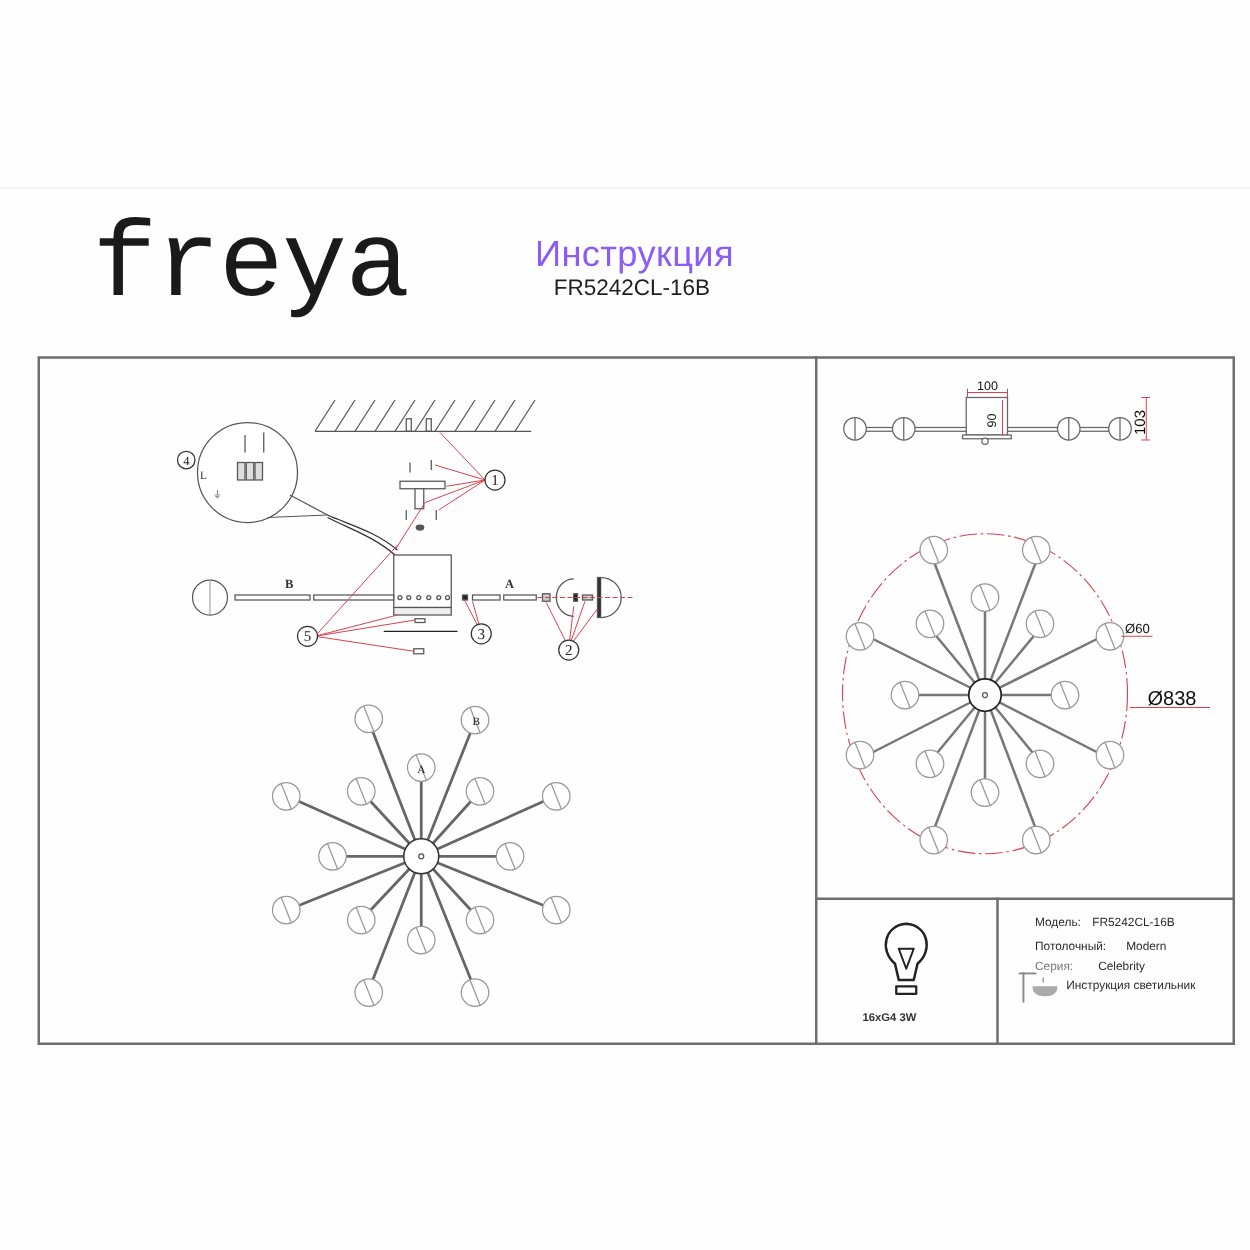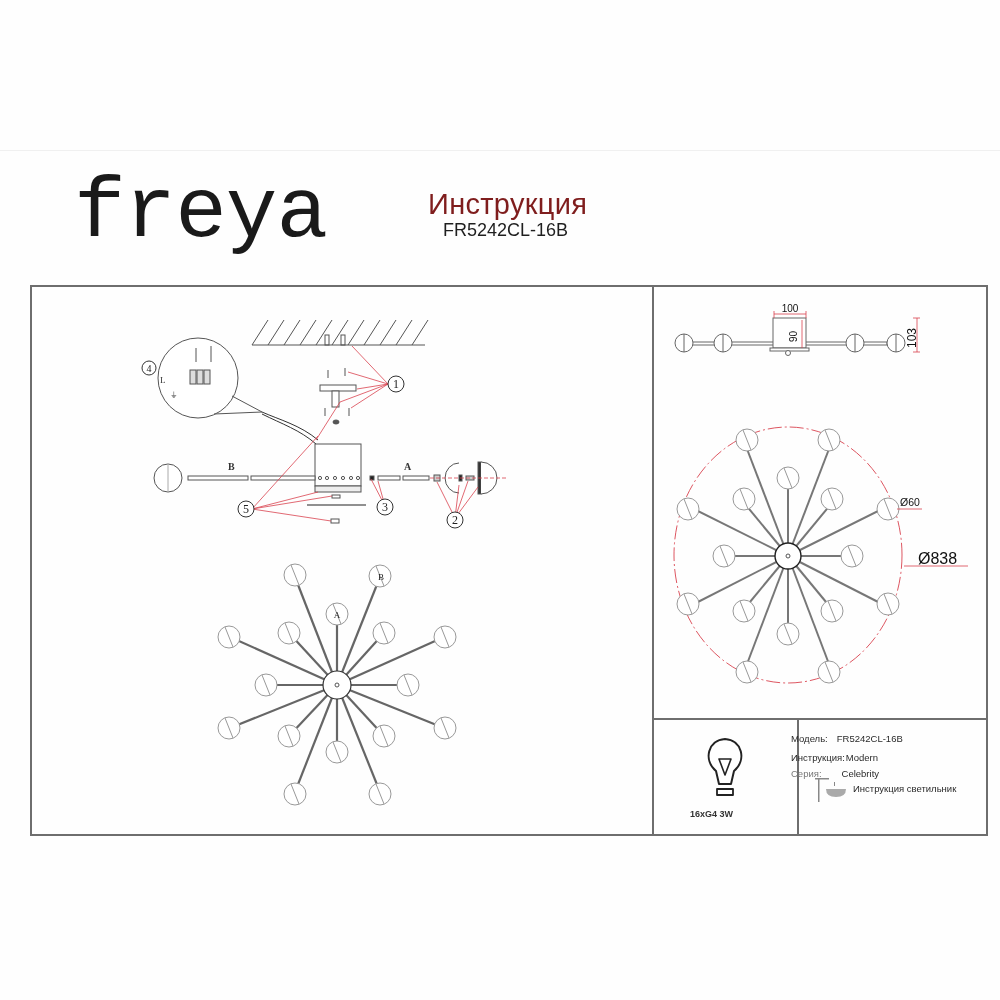--- a/index.html
+++ b/index.html
@@ -1,27 +1,27 @@
 <!DOCTYPE html>
 <html><head>
 <meta charset="utf-8">
 <style>
   html,body{margin:0;padding:0;background:#fefefe;}
   body{width:1000px;height:1000px;position:relative;overflow:hidden;font-family:"Liberation Sans",sans-serif;color:#1a1a1a;}
   .topline{position:absolute;left:0;top:150px;width:1000px;height:1px;background:#f0f0f0;}
   .logo{position:absolute;left:30px;top:170px;font-family:Liberation Mono, monospace;font-size:86px;line-height:1;letter-spacing:-1px;color:#1a1a1a;margin-left:44px;}
-  .doc-title{position:absolute;left:428px;top:188px;font-size:29px;color:#7f1d1d;letter-spacing:0.3px;}
+  .doc-title{position:absolute;left:428px;top:188px;font-size:29px;color:#8b5cf6;letter-spacing:0.3px;}
   .doc-model{position:absolute;left:443px;top:220px;font-size:18px;color:#1f1f1f;}
   .frame{position:absolute;left:30px;top:285px;width:958px;height:551px;border:2px solid #6e6e6e;box-sizing:border-box;}
   .vdiv{position:absolute;left:652px;top:285px;width:2px;height:551px;background:#6e6e6e;}
   .hdiv{position:absolute;left:652px;top:718px;width:336px;height:2px;background:#6e6e6e;}
   .vdiv2{position:absolute;left:797px;top:718px;width:2px;height:118px;background:#6e6e6e;}
   svg.draw{position:absolute;left:0;top:0;}
   .bulb-label{position:absolute;left:690px;top:809px;font-size:9px;color:#333;font-weight:bold;}
-  .spec{position:absolute;left:791px;font-size:9.5px;color:#2a2a2a;}
+  .spec{position:absolute;left:828px;font-size:9.5px;color:#2a2a2a;}
   .spec .k{display:inline-block;}
   .spec .v{margin-left:4px;}
 </style>
 </head>
 <body>
 
 <div class="topline"></div>
 
 <div class="logo">freya</div>
 <div class="doc-title">Инструкция</div>
@@ -278,18 +278,18 @@
     <path d="M826 789 L 846 789 Q 846 797 836 797 Q 826 797 826 789 Z" fill="#aaa"></path>
   </g>
 </svg>
 
 <div class="bulb-label">16xG4 3W</div>
 
 <div class="spec" style="top:733px">
   <span class="k">Модель:</span><span class="v" style="margin-left:9px">FR5242CL-16B</span>
 </div>
 <div class="spec" style="top:752px">
-  <span class="k">Инструкция:</span><span class="v" style="margin-left:1px">Modern</span>
+  <span class="k">Потолочный:</span><span class="v" style="margin-left:16px">Modern</span>
 </div>
 <div class="spec" style="top:768px">
   <span class="k" style="color:#777">Серия:</span><span class="v" style="margin-left:20px">Celebrity</span>
 </div>
 <div class="spec" style="top:783px;left:853px">Инструкция светильник</div>
 
 </body></html>

